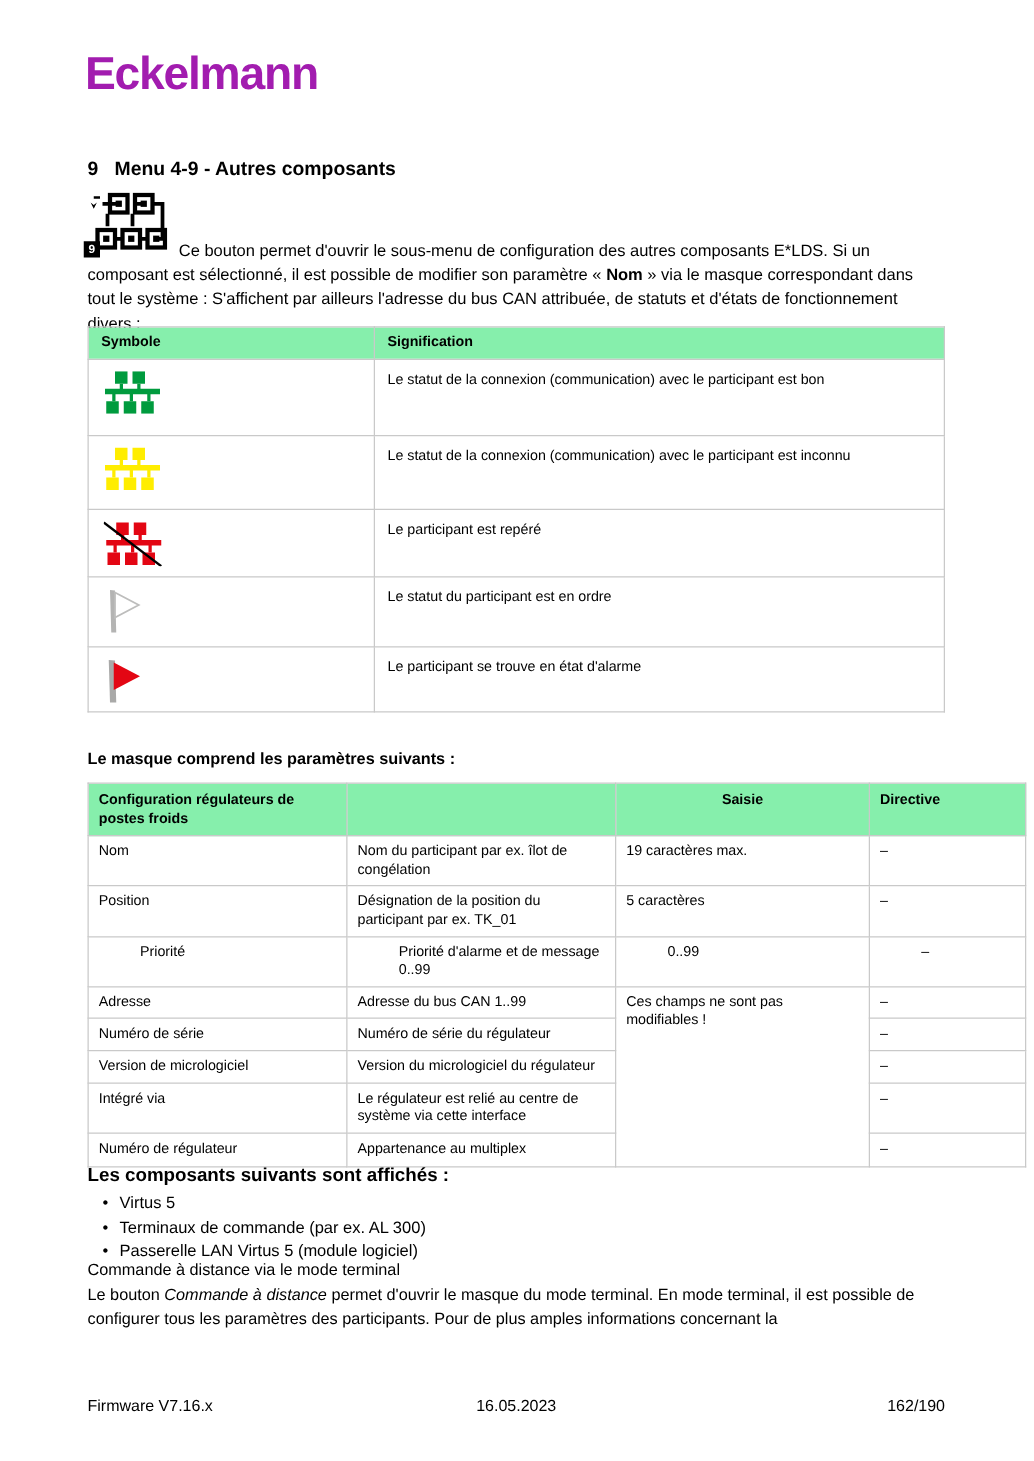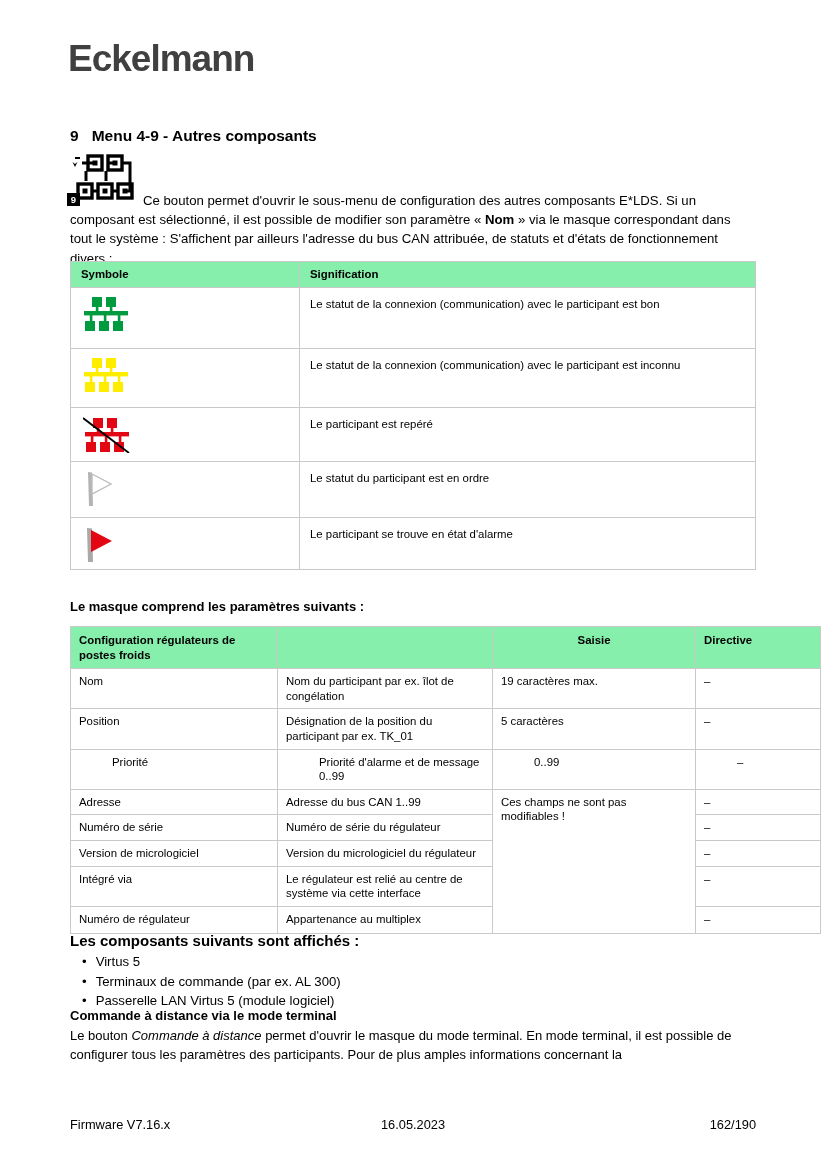--- a/index.html
+++ b/index.html
@@ -2,21 +2,21 @@
 <html><head>
 <meta charset="utf-8">
 <style>
   html,body{margin:0;padding:0;background:#ffffff;}
   body{width:827px;height:1169px;font-family:"Liberation Sans",sans-serif;color:#000;position:relative;overflow:hidden;}
 
   .abs{position:absolute;}
   .content-x{left:70px;width:686px;}
 
   
-  .logo{top:38px;left:68px;font-size:37px;font-weight:bold;color:#404040;letter-spacing:-1px;}
+  .logo{top:38px;left:68px;font-size:37px;font-weight:bold;color:#a21caf;letter-spacing:-1px;}
 
   
   .h1{top:127px;font-size:15.5px;font-weight:bold;}
   .h1 .num{margin-right:13px;}
 
   
   .intro{top:153px;font-size:13.2px;line-height:19.2px;}
   .btn-icon-wrap{display:inline-block;position:relative;width:64px;height:52px;margin-right:9px;vertical-align:baseline;}
   .btn-icon-wrap svg{display:block;}
   .badge-9{position:absolute;left:-3px;bottom:-1px;width:13px;height:13px;background:#000;color:#fff;font-size:9.5px;font-weight:bold;display:flex;align-items:center;justify-content:center;}
@@ -55,21 +55,21 @@
   .t2 tbody tr:nth-child(5) td{height:14px;}
   .t2 tbody tr:nth-child(6) td{height:14px;}
   .t2 tbody tr:nth-child(7) td{height:28px;}
   .t2 tbody tr:nth-child(8) td{height:16px;}
 
   .h2-comp{top:932px;font-size:15px;font-weight:bold;}
   .bullets{top:952px;font-size:13.2px;line-height:19.5px;}
   .bullets ul{margin:0;padding:0 0 0 12px;list-style:none;}
   .bullets li::before{content:"\2022";margin-right:9px;}
 
-  .h3-term{top:1008px;font-size:13px;font-weight:bold;}
+  .h3-term{top:1008px;font-size:13px;font-weight:normal;}
   .term-p{top:1026px;font-size:13px;line-height:19.2px;}
 
   .footer{top:1117px;display:flex;font-size:12.8px;}
   .footer span{flex:1;}
   .footer .fc{text-align:center;}
   .footer .fr{text-align:right;}
 
   .net-icon{display:block;}
   .flag-icon{display:block;}
 </style>

